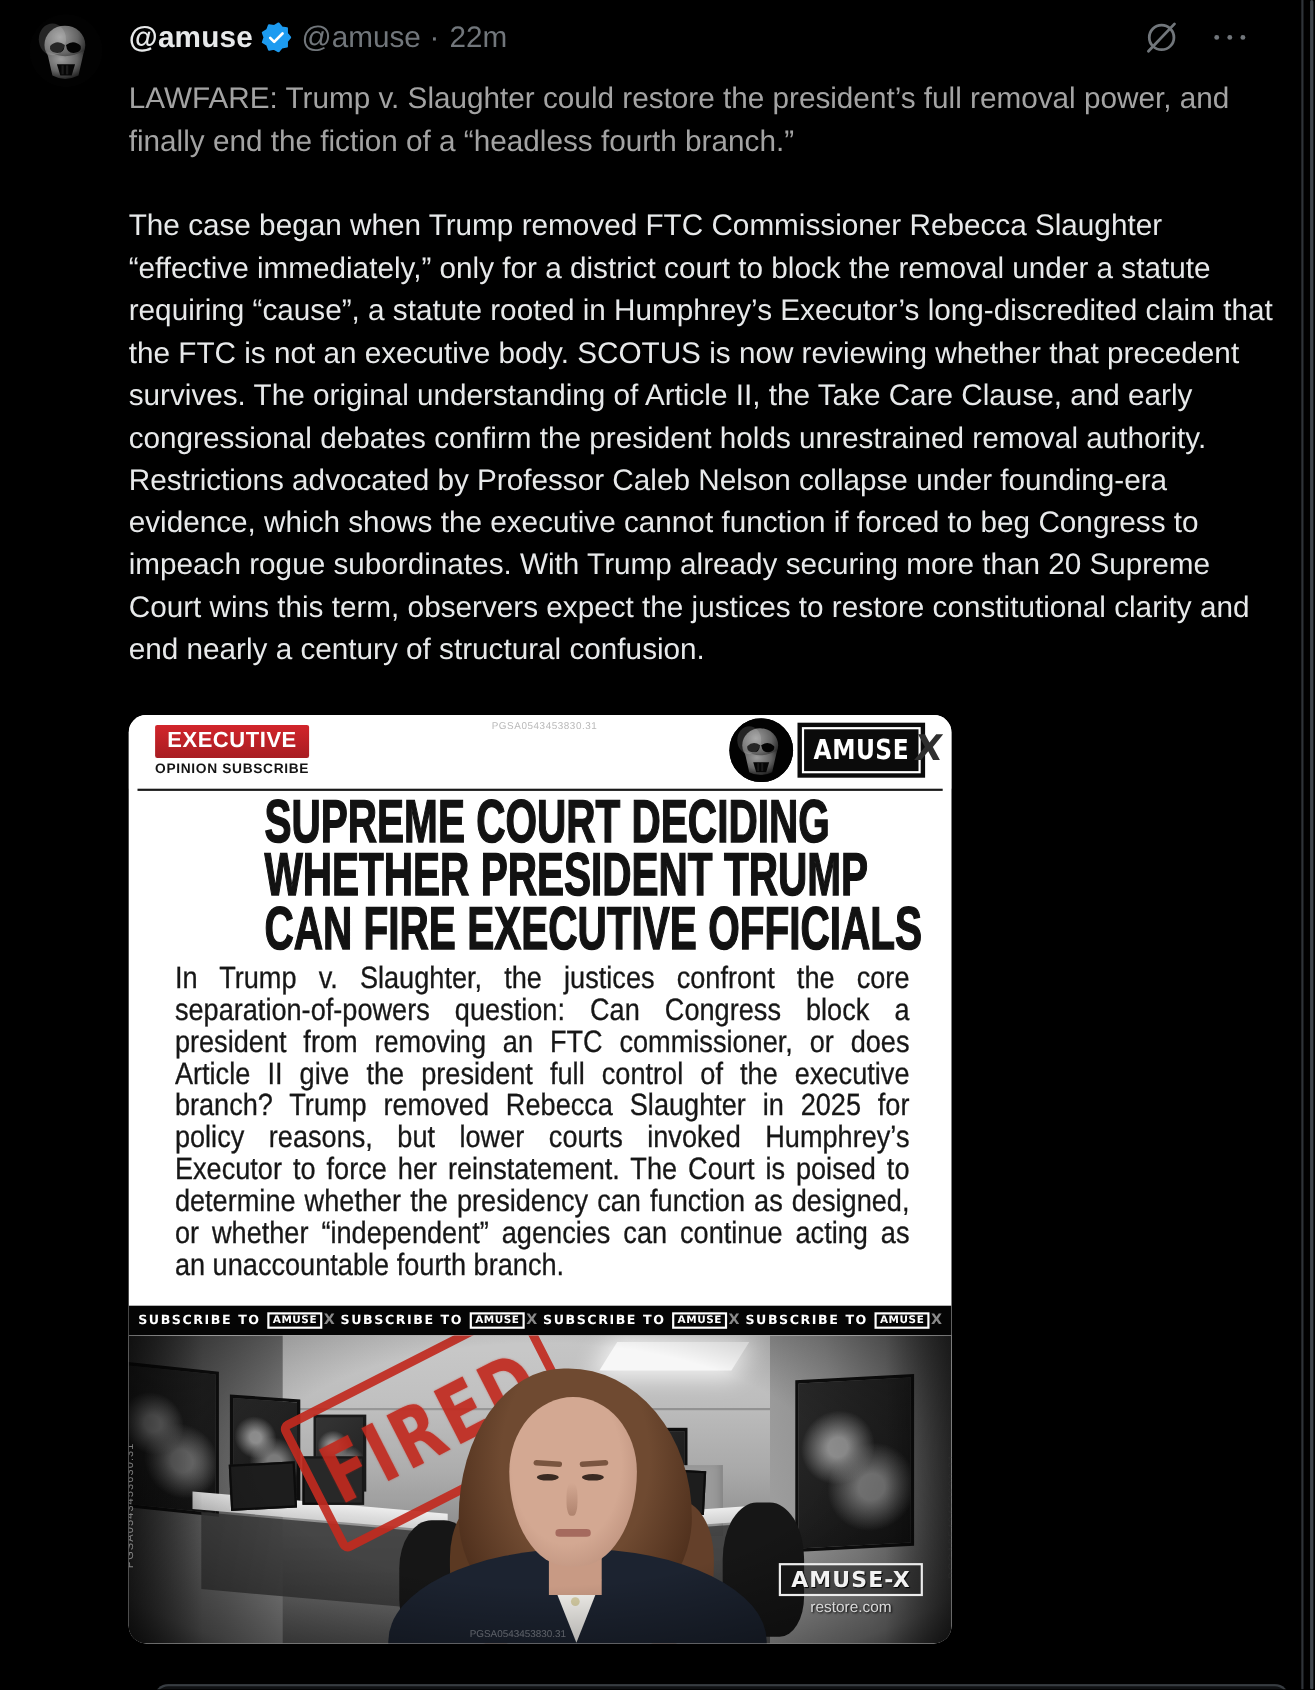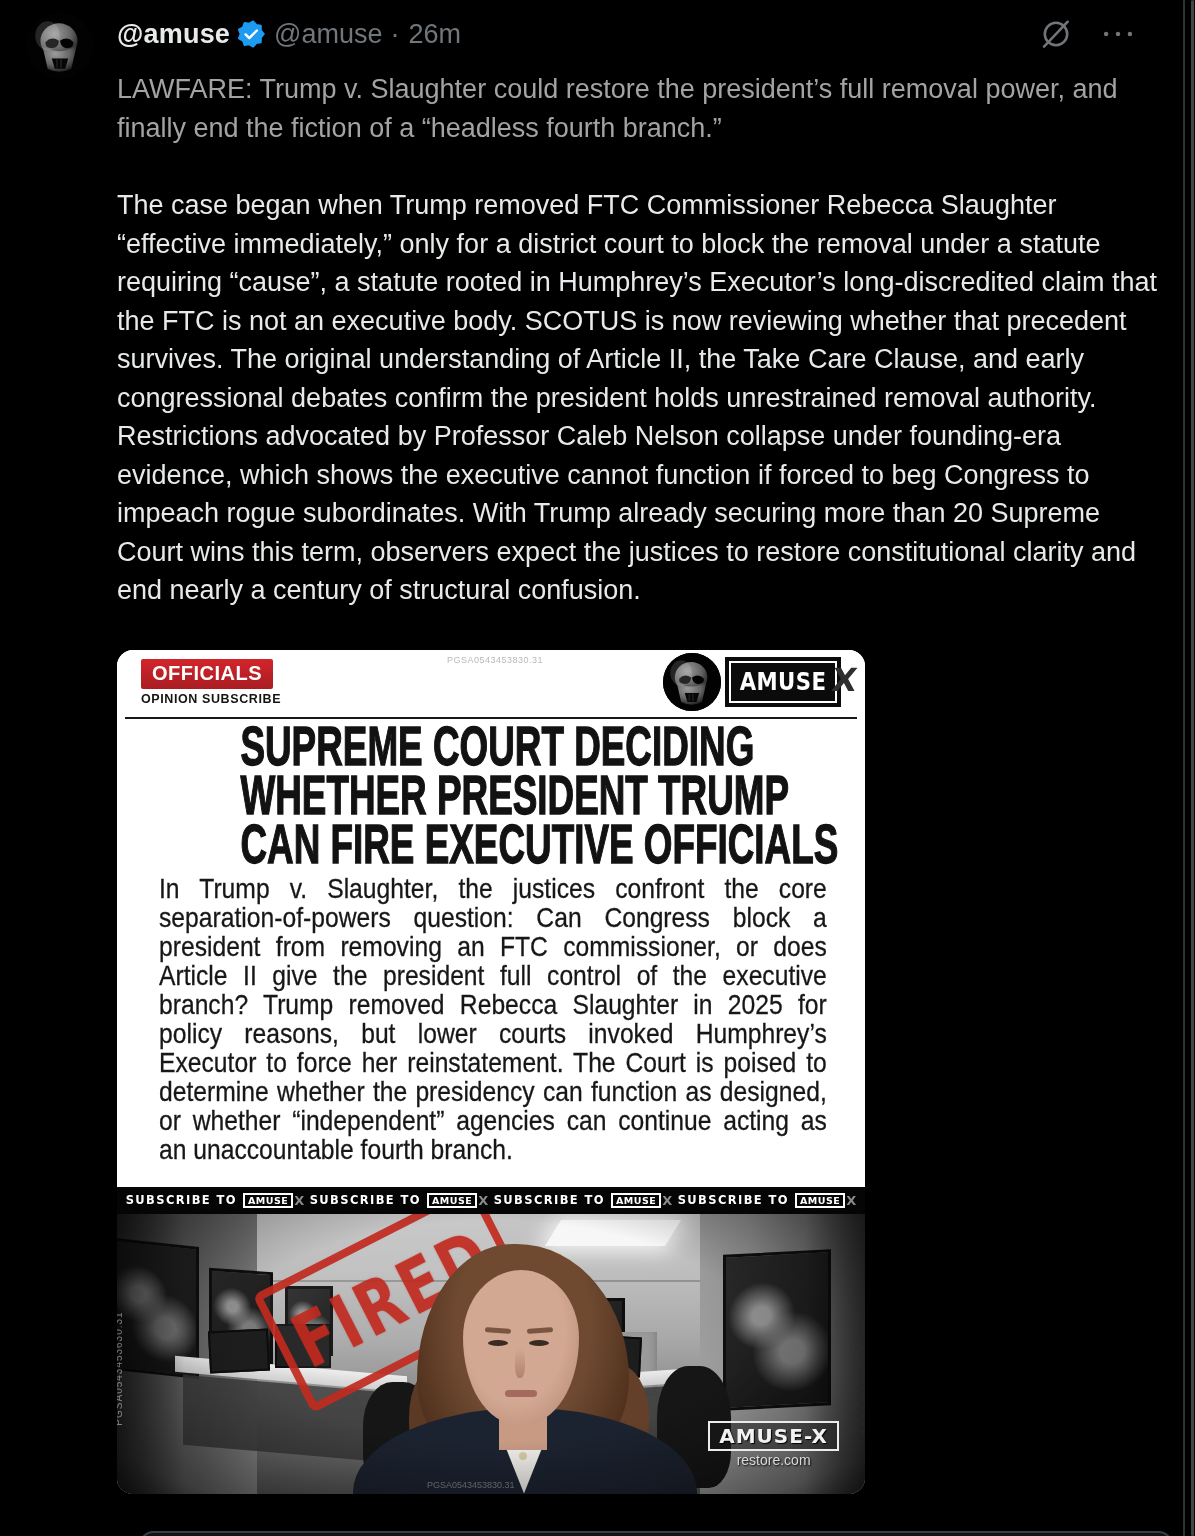--- a/index.html
+++ b/index.html
@@ -203,21 +203,21 @@
   <div class="main">
 
     <div class="hdr">
       <span class="disp">@amuse</span>
       <svg class="badge-v" viewBox="0 0 24 24">
         <polygon fill="#1d9bf0" stroke="#1d9bf0" stroke-width="1.6" stroke-linejoin="round" points="23,12 20.46,15.08 20.43,19.07 16.5,19.79 13.91,22.83 10.44,20.86 6.5,21.53 5.11,17.79 1.66,15.76 3,12 1.66,8.24 5.11,6.21 6.5,2.47 10.44,3.14 13.91,1.17 16.5,4.21 20.43,4.93 20.46,8.92"></polygon>
         <path d="M7.4 12.4 l3.1 3.1 L17 9" fill="none" stroke="#fff" stroke-width="2.1" stroke-linecap="round" stroke-linejoin="round"></path>
       </svg>
       <span class="handle">@amuse</span>
       <span class="sep">·</span>
-      <span class="time">26m</span>
+      <span class="time">22m</span>
       <div class="hdr-right">
         <div class="icon-btn">
           <svg width="32" height="32" viewBox="0 0 24 24">
             <circle cx="12" cy="12" r="8.4" fill="none" stroke="#71767b" stroke-width="1.9"></circle>
             <line x1="3" y1="21.4" x2="20.8" y2="2.8" stroke="#71767b" stroke-width="1.9" stroke-linecap="round"></line>
           </svg>
         </div>
         <div class="icon-btn">
           <svg width="40" height="14" viewBox="0 0 40 14">
             <circle cx="6" cy="7" r="2.6" fill="#71767b"></circle>
@@ -227,21 +227,21 @@
         </div>
       </div>
     </div>
 
     <p class="p1">LAWFARE: Trump v. Slaughter could restore the president’s full removal power, and finally end the fiction of a “headless fourth branch.”</p>
     <p class="p2">The case began when Trump removed FTC Commissioner Rebecca Slaughter “effective immediately,” only for a district court to block the removal under a statute requiring “cause”, a statute rooted in Humphrey’s Executor’s long-discredited claim that the FTC is not an executive body. SCOTUS is now reviewing whether that precedent survives. The original understanding of Article II, the Take Care Clause, and early congressional debates confirm the president holds unrestrained removal authority. Restrictions advocated by Professor Caleb Nelson collapse under founding-era evidence, which shows the executive cannot function if forced to beg Congress to impeach rogue subordinates. With Trump already securing more than 20 Supreme Court wins this term, observers expect the justices to restore constitutional clarity and end nearly a century of structural confusion.</p>
 
     <div class="card">
 
       <div class="card-hdr">
-        <span class="pol-badge">OFFICIALS</span>
+        <span class="pol-badge">EXECUTIVE</span>
         <span class="pol-sub">OPINION SUBSCRIBE</span>
         <span class="wm-top">PGSA0543453830.31</span>
         <div class="trooper">
           <svg viewBox="0 0 64 64">
               <use href="#helmet-shape"></use>
             </svg>
         </div>
         <div class="amuse-logo">
           <span class="amuse-word">AMUSE</span>
           <span class="amuse-xg">X</span>

